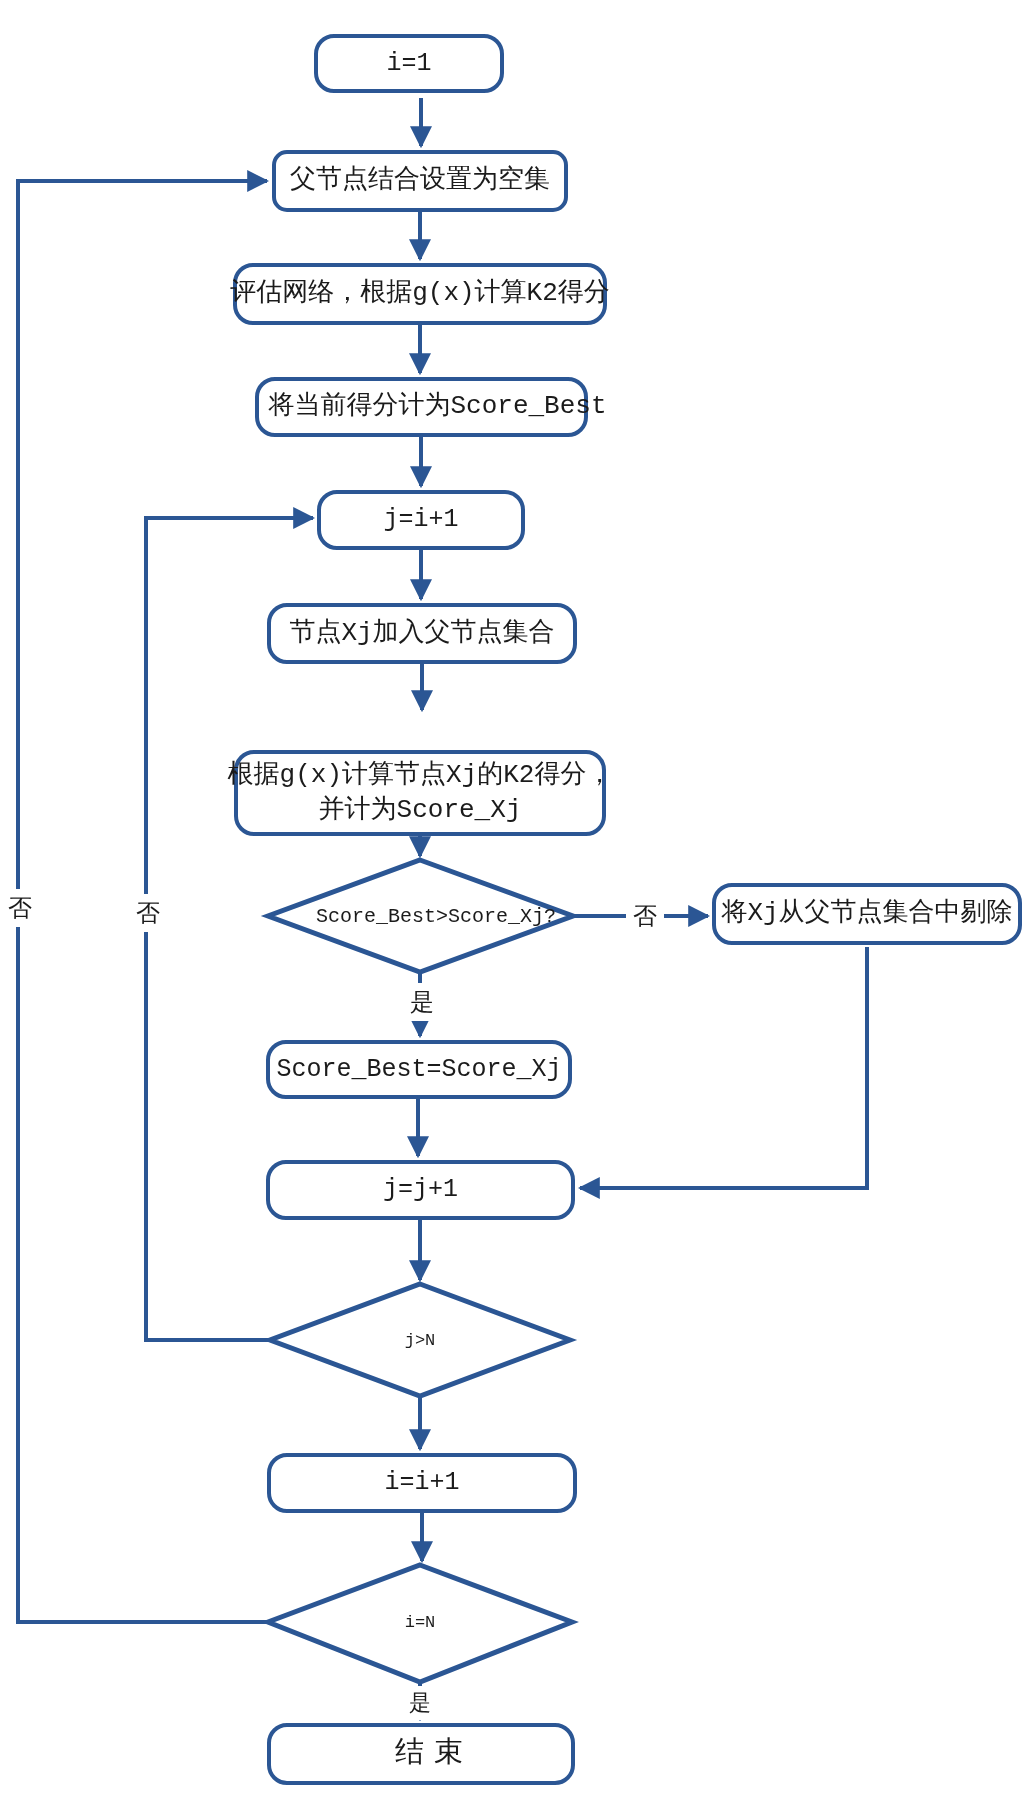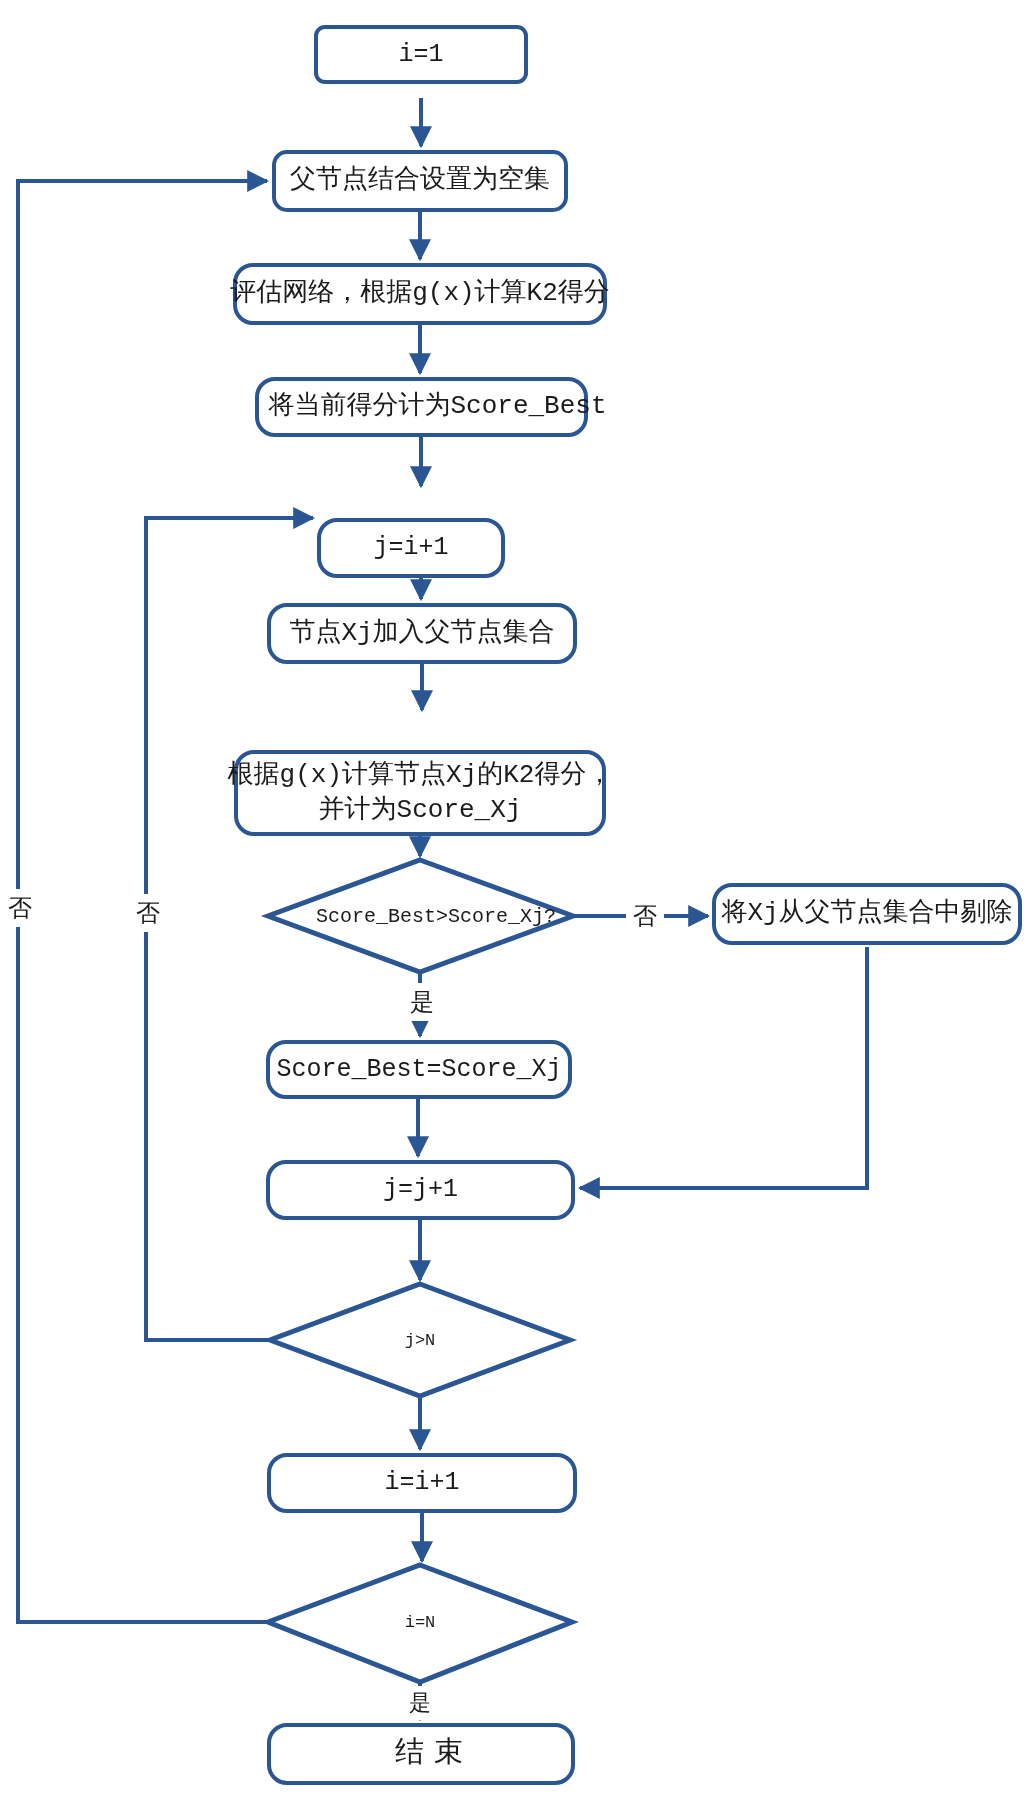--- a/index.html
+++ b/index.html
@@ -85,37 +85,37 @@
       <path d="M420 1682 V1720" marker-end="url(#arrow-sm)"></path>
     </g>
 
     <g stroke="#2B5694" stroke-width="5" fill="#ffffff">
       <polygon points="420,860 573,916 420,972 268,916"></polygon>
       <polygon points="420,1284 570,1340 420,1396 270,1340"></polygon>
       <polygon points="420,1565 572,1622 420,1682 268,1622"></polygon>
     </g>
   </svg>
 
-  <div class="node small-latin" style="left:314px;top:25px;width:214px;height:59px;border-radius:11px;">
+  <div class="node small-latin" style="left:314px;top:34px;width:190px;height:59px;">
     <span>i=1</span>
   </div>
 
   <div class="node" style="left:272px;top:150px;width:296px;height:62px;border-radius:15px;">
     <span>父节点结合设置为空集</span>
   </div>
 
   <div class="node" style="left:233px;top:263px;width:374px;height:62px;">
     <span>评估网络，根据g(x)计算K2得分</span>
   </div>
 
   <div class="node" style="left:255px;top:377px;width:333px;height:60px;padding-left:32px;">
     <span>将当前得分计为Score_Best</span>
   </div>
 
-  <div class="node small-latin" style="left:317px;top:490px;width:188px;height:60px;margin-top:28px;">
+  <div class="node small-latin" style="left:317px;top:490px;width:208px;height:60px;">
     <span>j=i+1</span>
   </div>
 
   <div class="node" style="left:267px;top:603px;width:310px;height:61px;">
     <span>节点Xj加入父节点集合</span>
   </div>
 
   <div class="node" style="left:234px;top:714px;width:372px;height:86px;margin-top:36px;">
     <span>根据g(x)计算节点Xj的K2得分，</span>
     <span>并计为Score_Xj</span>

